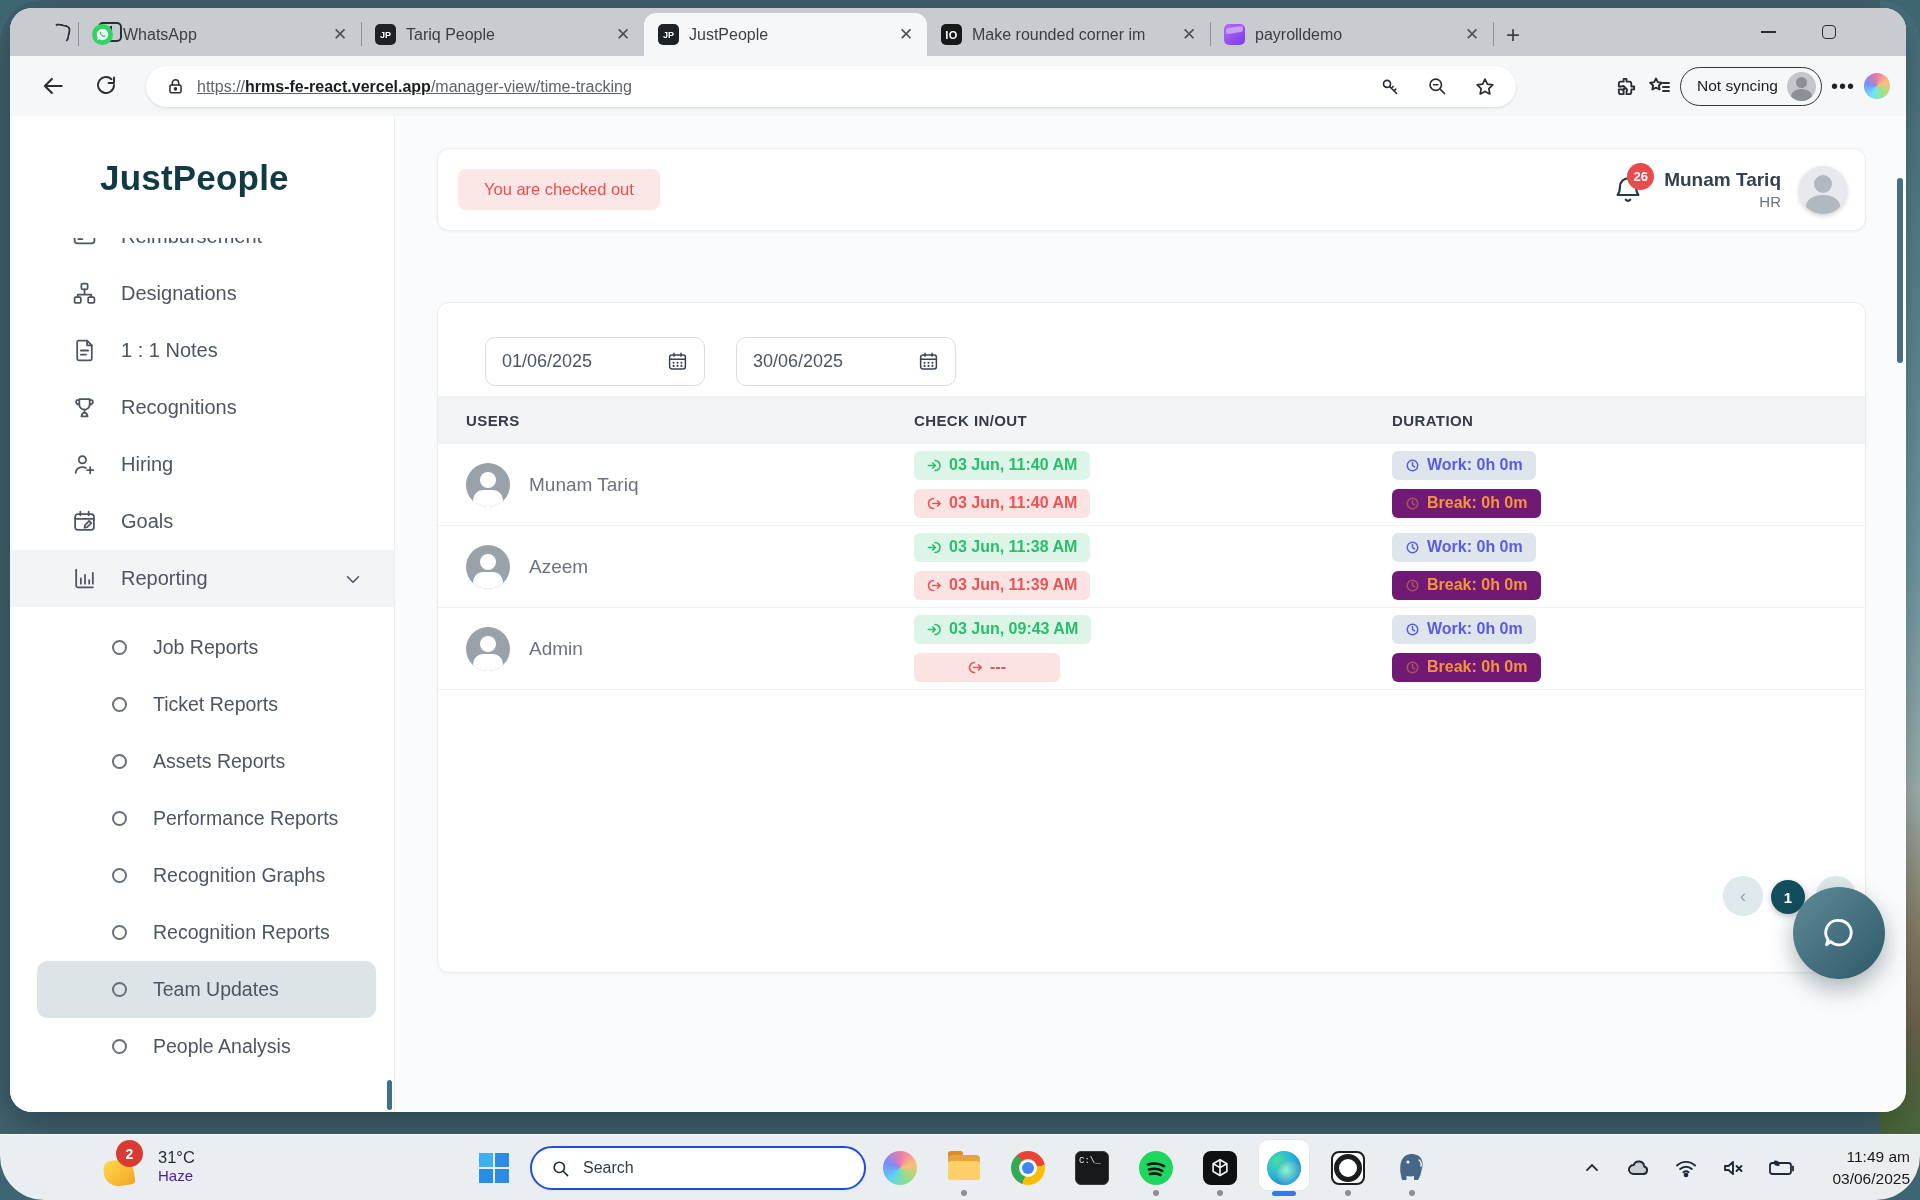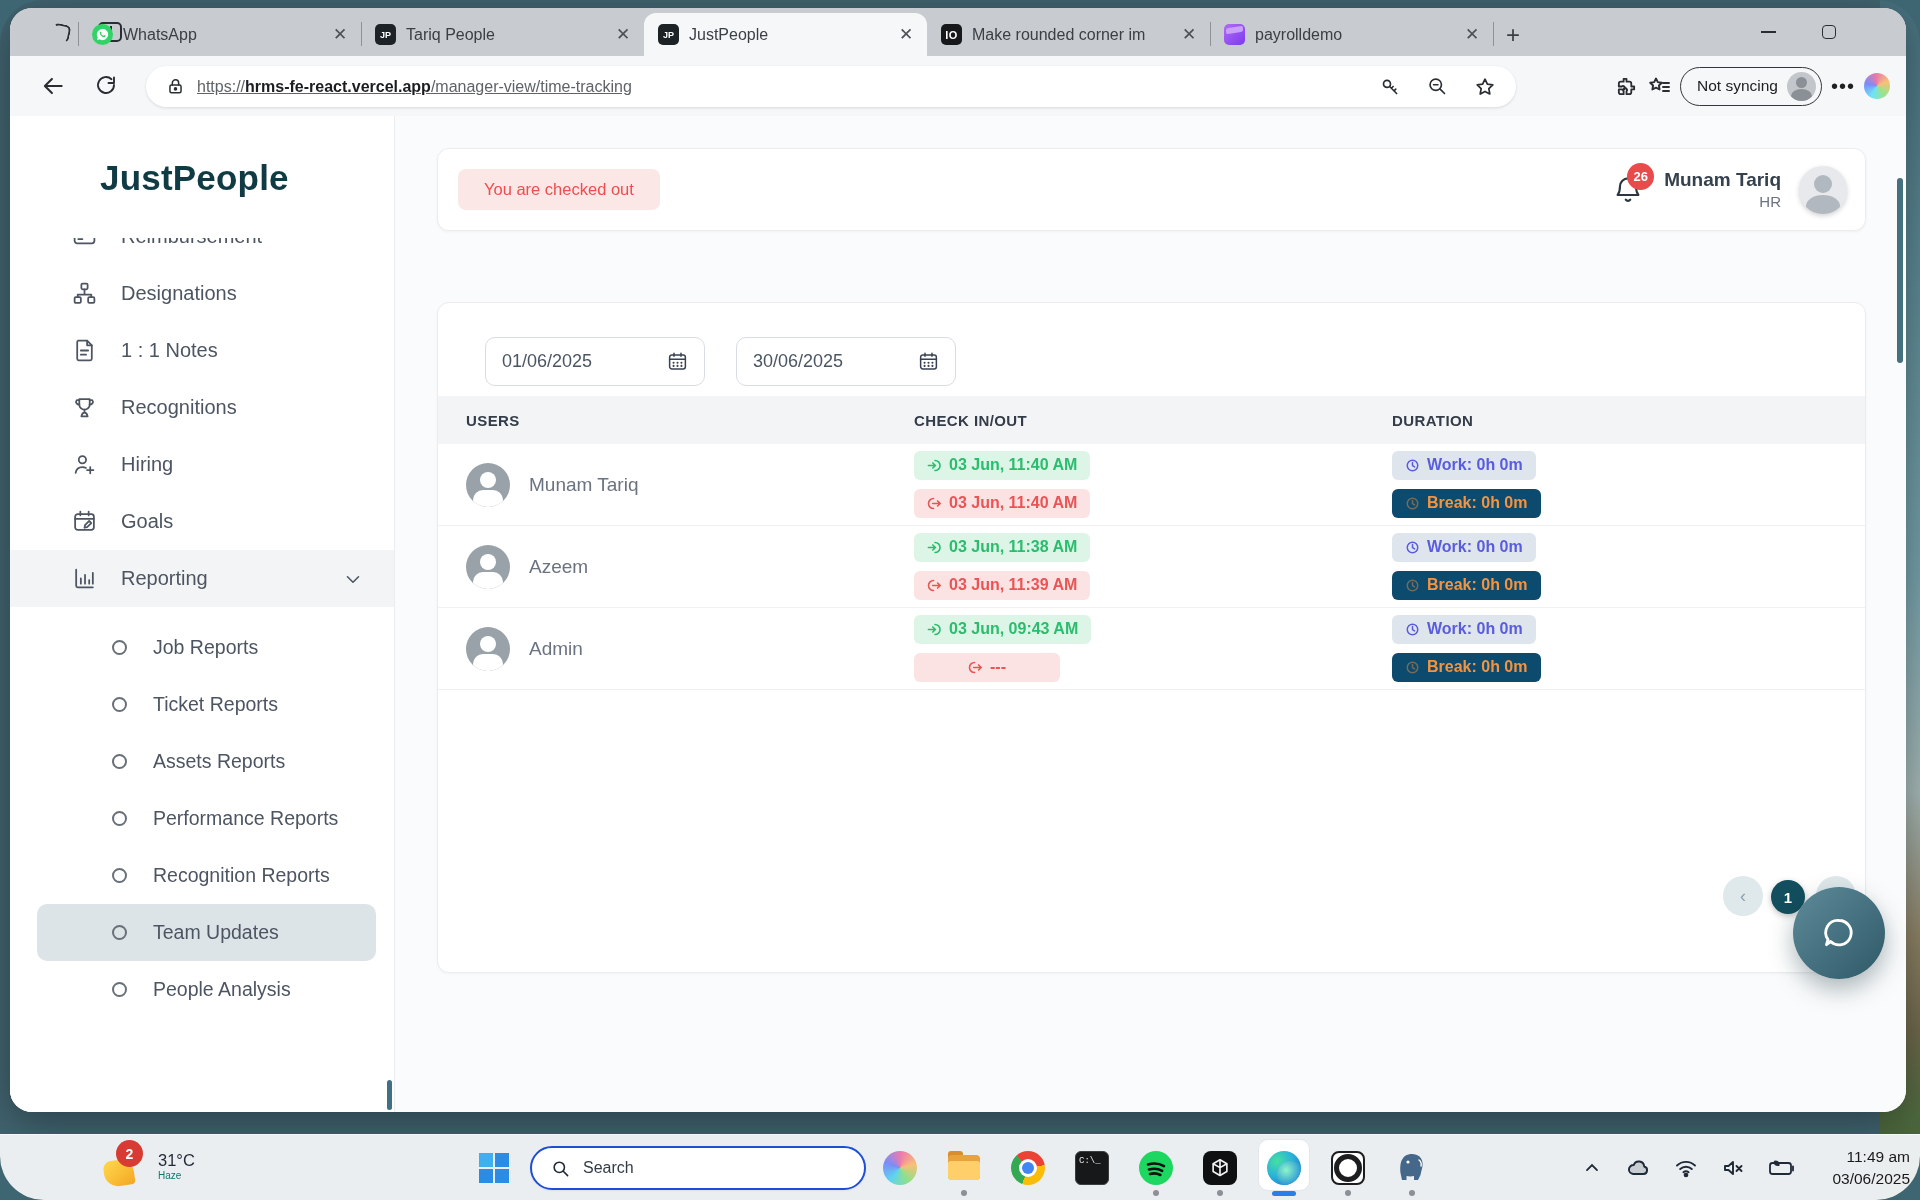--- a/index.html
+++ b/index.html
@@ -103,38 +103,38 @@
   .tavatar { width:44px; height:44px; border-radius:50%; background:#99a1a9; position:relative; overflow:hidden; flex:none; }
   .tavatar::before { content:""; position:absolute; left:14px; top:9px; width:16px; height:16px; border-radius:50%; background:#fff; }
   .tavatar::after  { content:""; position:absolute; left:7px; top:27px; width:30px; height:20px; border-radius:10px; background:#fff; }
   .tname { font-size:19px; color:#6b7280; }
   .pillcol { display:flex; flex-direction:column; gap:9px; align-items:flex-start; }
   .pill { display:inline-flex; align-items:center; gap:7px; padding:4px 13px; border-radius:6px; font-size:16px; font-weight:bold; line-height:1.3; }
   .pill-in  { background:#dcf5e6; color:#2abd6e; }
   .pill-out { background:#fbe3e4; color:#ea5455; }
   .pill-out.empty { min-width:146px; justify-content:center; }
   .pill-work  { background:#dfe5ed; color:#5a5ce0; }
-  .pill-break { background:#0c4a6e; color:#f5933e; }
+  .pill-break { background:#701a75; color:#f5933e; }
   .pill-break svg { opacity:.45; }
   .pager-circle { position:absolute; border-radius:50%; }
   .pg-prev { left:1285px; top:573px; width:40px; height:40px; background:#dfe8eb; color:#8da3ad; font-size:18px; display:flex; align-items:center; justify-content:center; }
   .pg-next { left:1378px; top:573px; width:40px; height:40px; background:#dfe8eb; }
   .pg-cur  { left:1333px; top:577px; width:34px; height:34px; background:#124e5d; color:#fff; font-size:15px; font-weight:bold; display:flex; align-items:center; justify-content:center; box-shadow:0 2px 6px rgba(0,0,0,.25); }
   .fab { position:absolute; left:1398px; top:771px; width:92px; height:92px; border-radius:50%;
     background:linear-gradient(135deg,#5e8b99 0%,#446f7e 55%,#2f5967 100%); box-shadow:0 10px 24px rgba(20,50,60,.35);
     display:flex; align-items:center; justify-content:center; z-index:20; }
 
   
   .taskbar { position:absolute; left:0; right:0; bottom:0; height:66px; background:rgba(241,243,245,.97); border-top:1px solid rgba(255,255,255,.6); }
   .weather { position:absolute; left:102px; top:5px; display:flex; gap:12px; align-items:center; }
   .w-iconwrap { position:relative; width:44px; height:52px; }
   .w-sun { position:absolute; left:2px; top:20px; width:30px; height:26px; background:linear-gradient(145deg,#ffd94d,#f5a623); border-radius:8px 14px 4px 14px; transform:rotate(-8deg); }
   .w-badge { position:absolute; left:14px; top:0px; width:27px; height:27px; border-radius:50%; background:#d83b33; color:#fff; font-size:14px; font-weight:bold; display:flex; align-items:center; justify-content:center; }
   .w-text .t { font-size:16.5px; color:#1f2937; }
-  .w-text .d { font-size:10px; color:#0f766e; }
+  .w-text .d { font-size:15px; color:#4c1d95; }
   .start { position:absolute; left:479px; top:18px; width:30px; height:30px; display:grid; grid-template-columns:14px 14px; grid-template-rows:14px 14px; gap:2px; }
   .start span { background:#2b8ce6; }
   .start span:first-child { background:#3fb0ef; }
   .tb-search { position:absolute; left:530px; top:11px; width:336px; height:44px; background:#fff; border:2px solid #1d4ed8; border-radius:22px;
     display:flex; align-items:center; gap:13px; padding:0 19px; font-size:16px; color:#323b46; box-shadow:0 1px 2px rgba(0,0,0,.05); }
   .dock { position:absolute; left:868px; top:2px; display:flex; }
   .dock-item { width:64px; height:62px; position:relative; display:flex; align-items:center; justify-content:center; }
   .dock-item .runner { position:absolute; bottom:3px; left:50%; transform:translateX(-50%); width:6px; height:6px; border-radius:3px; background:#8a9096; }
   .dock-item.active .plate { position:absolute; left:6px; top:2px; width:52px; height:52px; background:#fff; border:1px solid #e4e6e9; border-radius:10px; }
   .dock-item.active .runner { width:24px; height:5px; background:#2b7de9; }
@@ -334,20 +334,24 @@
             <div class="si">
                   <span class="dot"></span>
                   <span>Assets Reports</span>
                 </div>
             <div class="si">
                   <span class="dot"></span>
                   <span>Performance Reports</span>
                 </div>
             <div class="si">
                   <span class="dot"></span>
+                  <span>Recognition Graphs</span>
+                </div>
+            <div class="si">
+                  <span class="dot"></span>
                   <span>Recognition Reports</span>
                 </div>
             <div class="si selected">
                   <span class="dot"></span>
                   <span>Team Updates</span>
                 </div>
             <div class="si">
                   <span class="dot"></span>
                   <span>People Analysis</span>
                 </div>

